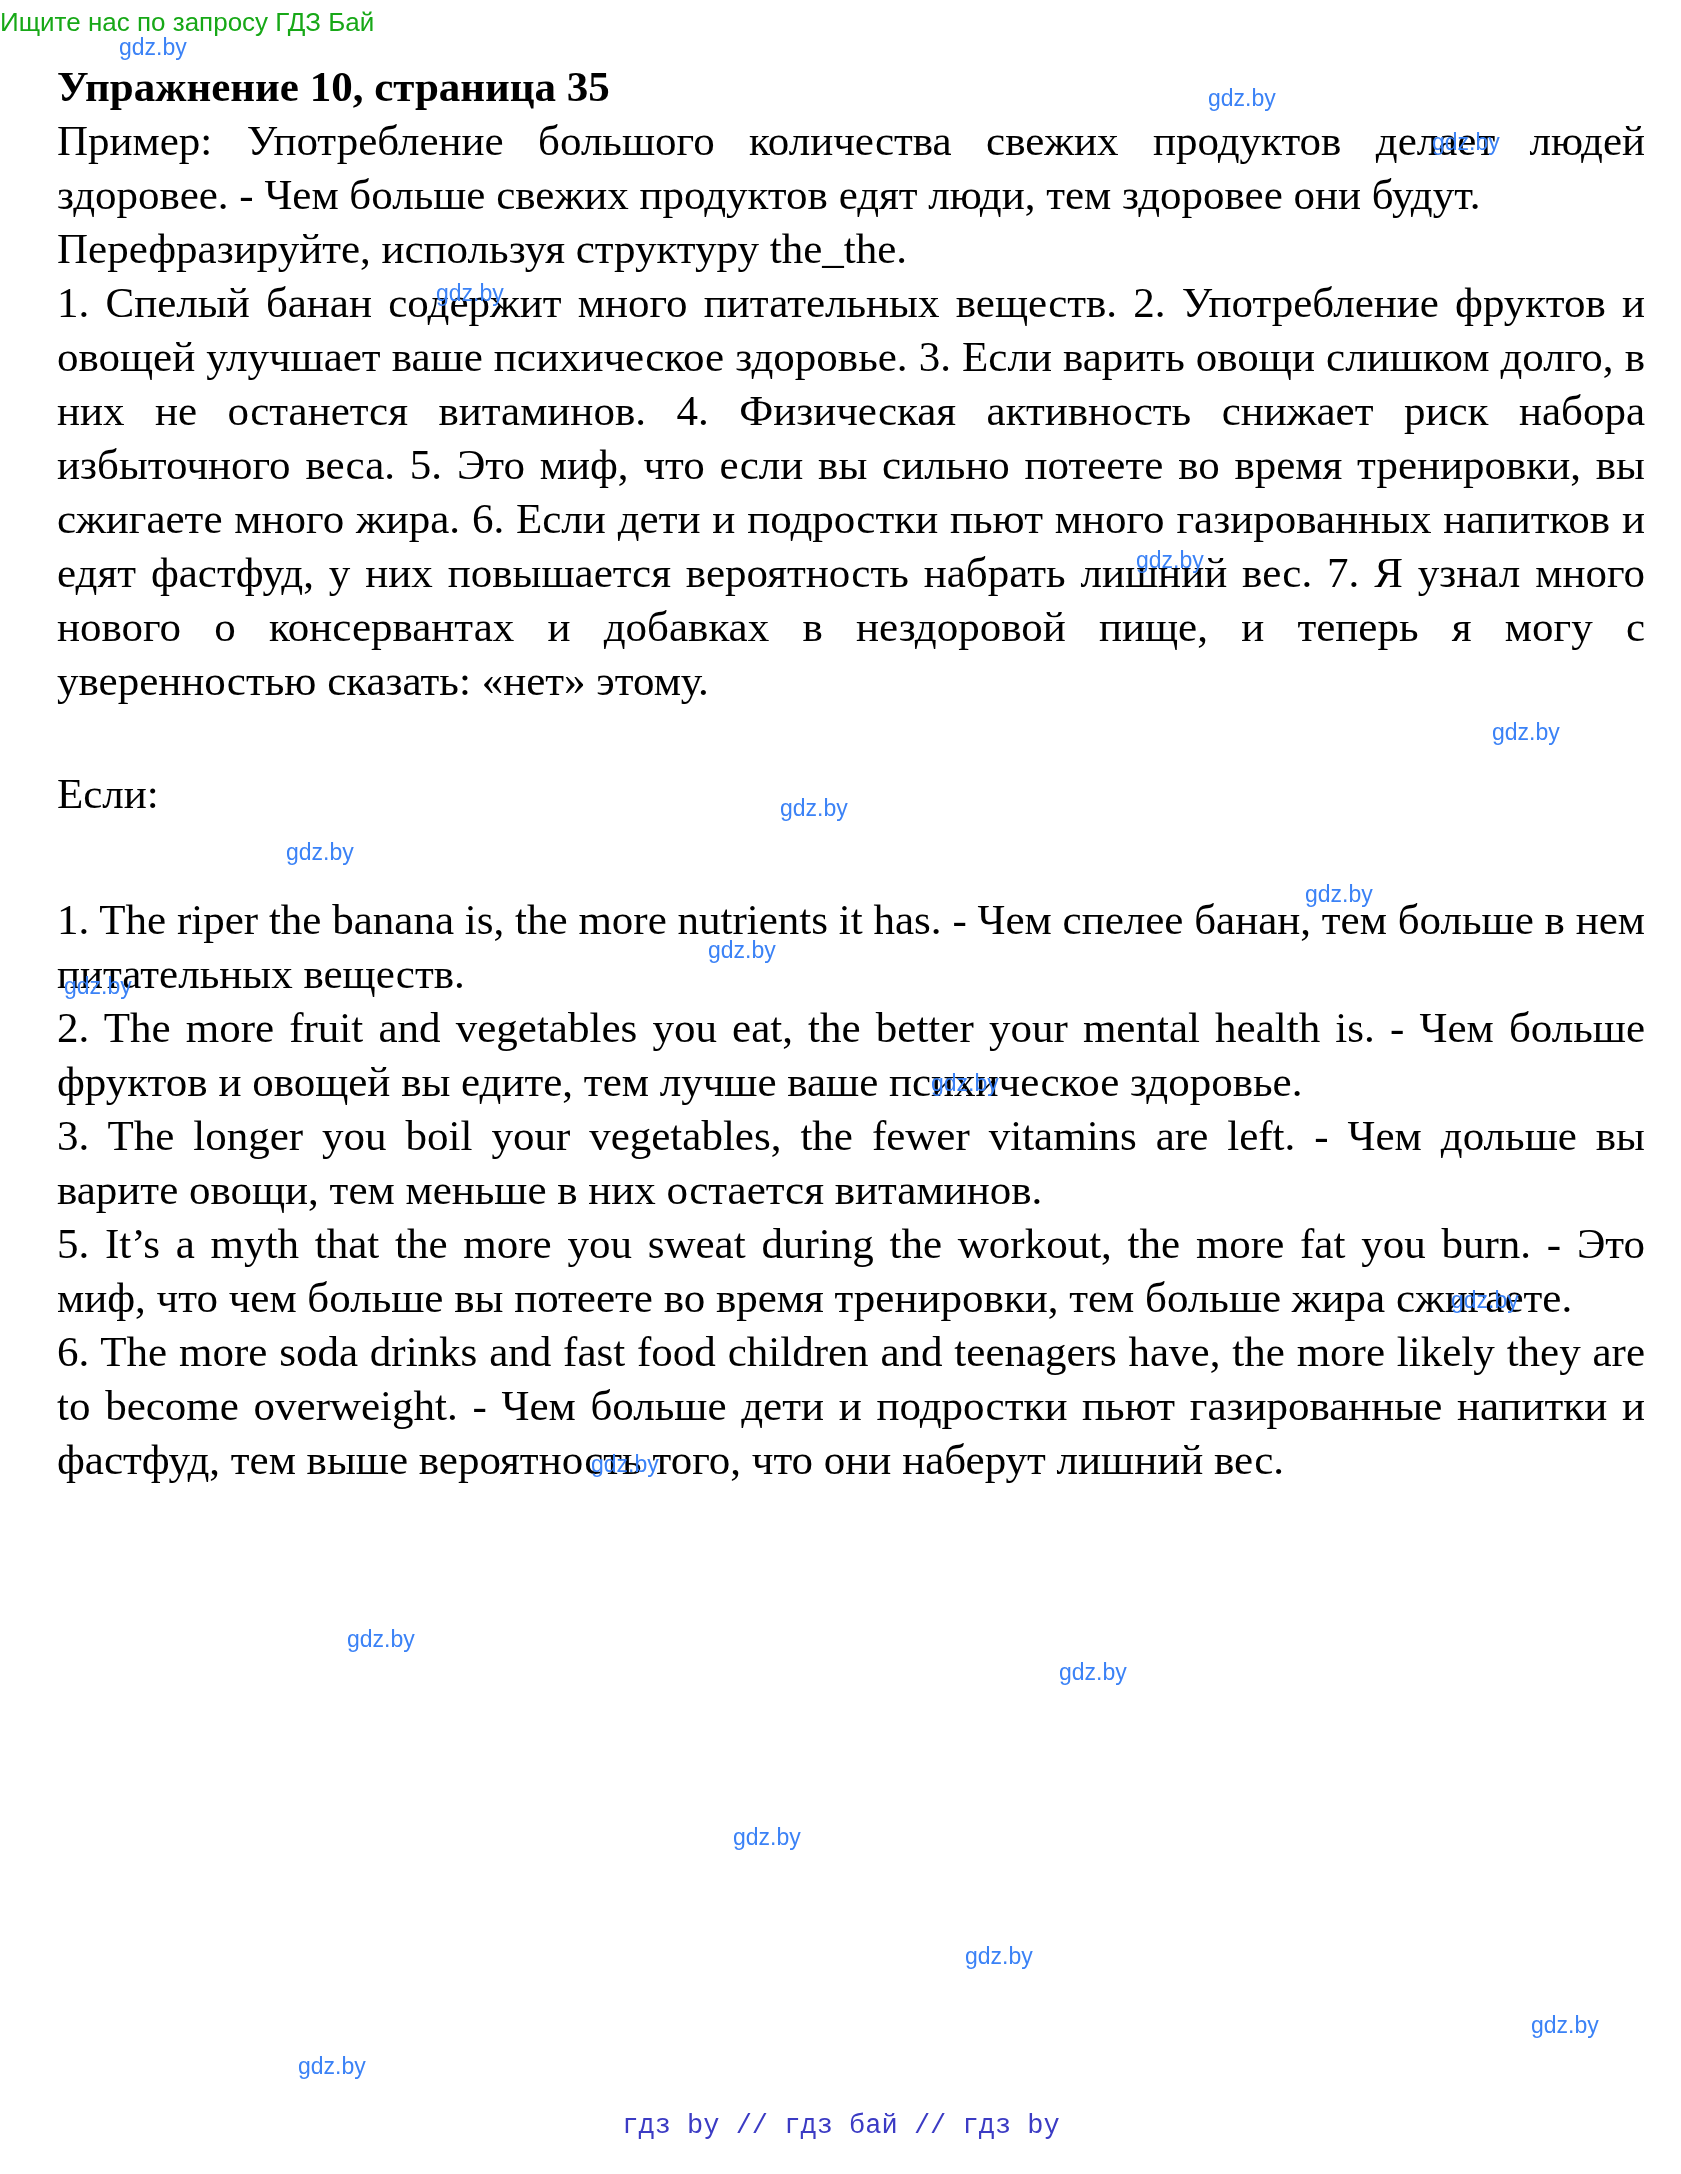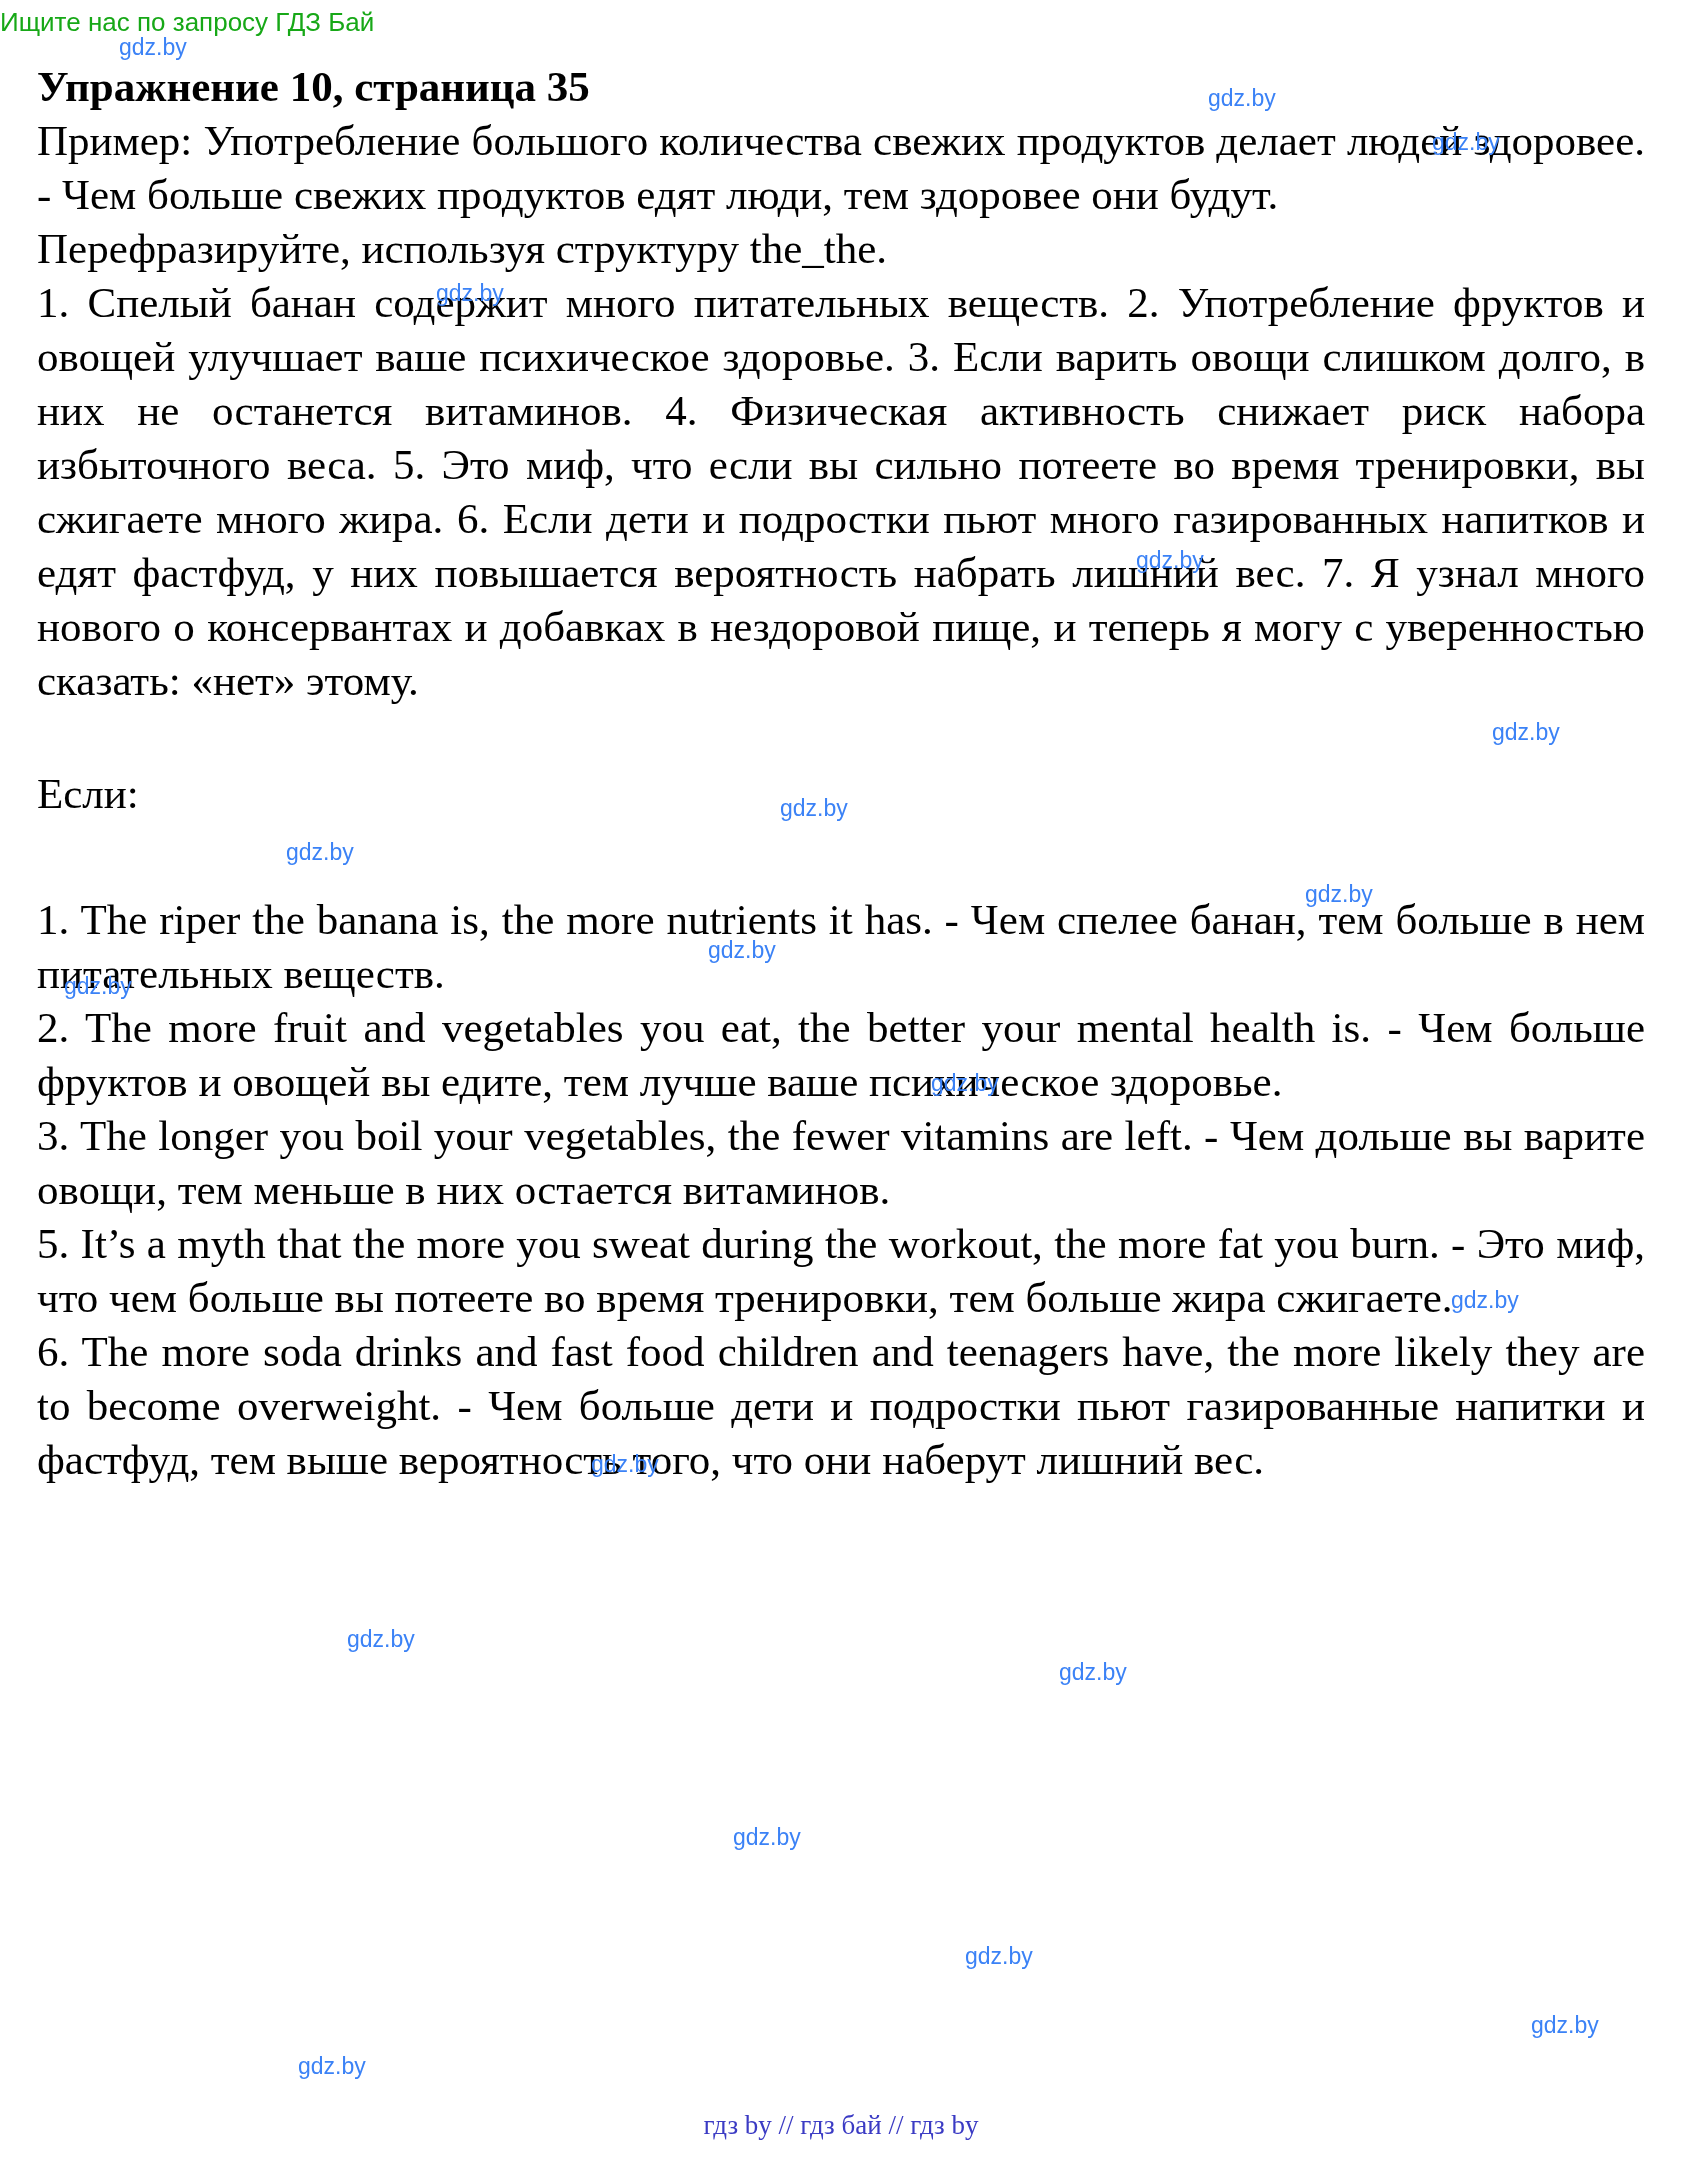--- a/index.html
+++ b/index.html
@@ -14,20 +14,21 @@
   }
   .promo-header {
     padding-top: 6.8px;
     text-align: left;
     font-family: "Liberation Sans", sans-serif;
     font-size: 26px;
     color: #17a817;
   }
   .content {
     padding: 0 37px;
+    margin-left: 20px;
   }
   .page-title {
     font-size: 43px;
     line-height: 54px;
     font-weight: bold;
     margin: 22px 0 0 0;
   }
   .para {
     font-size: 43px;
     line-height: 54px;
@@ -47,21 +48,21 @@
     color: #3b82f6;
     white-space: nowrap;
     z-index: 5;
   }
   .footer {
     position: absolute;
     bottom: 34px;
     left: 0;
     width: 100%;
     text-align: center;
-    font-family: Liberation Serif, serif;
+    font-family: Liberation Mono, monospace;
     font-size: 27px;
     color: #3b3bc4;
   }
 </style>
 </head>
 <body>
 
 <div class="promo-header">Ищите нас по запросу ГДЗ Бай</div>
 
 <div class="content">

